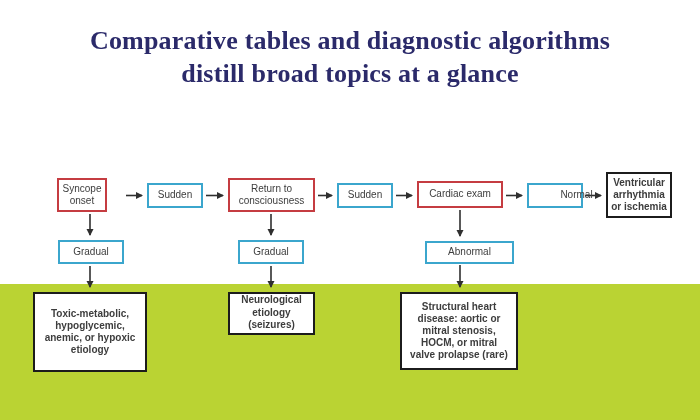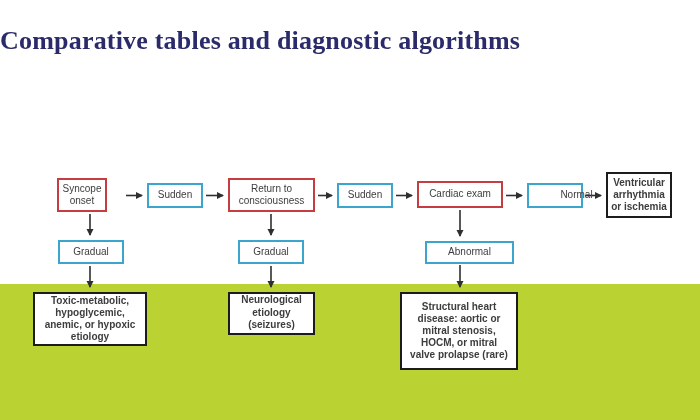--- a/index.html
+++ b/index.html
@@ -15,20 +15,21 @@
     position: absolute;
     left: 0; top: 284px;
     width: 700px; height: 136px;
     background: var(--green-band, #bad333);
   }
   .title {
     position: absolute;
     left: 0; top: 24px;
     width: 700px;
     margin: 0;
+    text-align: center;
     font-family: "Liberation Serif", serif;
     font-weight: 600;
     font-size: 26px;
     line-height: 1.28;
     color: var(--title, #2b2a6a);
     letter-spacing: 0.2px;
   }
   .title span { display: block; }
   .arrows {
     position: absolute;
@@ -61,20 +62,21 @@
 </style>
 </head>
 <body>
 
 <div class="canvas">
 
   <div class="green-band"></div>
 
   <h1 class="title">
     <span>Comparative tables and diagnostic algorithms</span>
+    <span>distill broad topics at a glance</span>
   </h1>
 
   <svg class="arrows" viewBox="0 0 700 420" aria-hidden="true">
     <defs>
       <marker id="ah" markerUnits="userSpaceOnUse" markerWidth="8" markerHeight="8" refX="6" refY="3.5" orient="auto">
         <path class="arrowhead-path" d="M0,0 L7,3.5 L0,7 Z"></path>
       </marker>
     </defs>
 
     <line x1="126" y1="195.5" x2="142" y2="195.5" marker-end="url(#ah)"></line>
@@ -102,21 +104,21 @@
   <div class="node red" style="left:417px; top:181px; width:86px;  height:27px;"><span>Cardiac exam</span></div>
   <div class="node blue" style="left:527px; top:183px; width:56px;  height:25px;padding-left:46px;"><span>Normal</span></div>
   <div class="node black" style="left:606px; top:172px; width:66px;  height:46px;"><span>Ventricular
 arrhythmia
 or ischemia</span></div>
 
   <div class="node blue" style="left:58px;  top:240px; width:66px;  height:24px;"><span>Gradual</span></div>
   <div class="node blue" style="left:238px; top:240px; width:66px;  height:24px;"><span>Gradual</span></div>
   <div class="node blue" style="left:425px; top:241px; width:89px;  height:23px;"><span>Abnormal</span></div>
 
-  <div class="node black" style="left:33px;  top:292px; width:114px; height:54px;"><span>Toxic-metabolic,
+  <div class="node black" style="left:33px;  top:292px; width:114px; height:80px;"><span>Toxic-metabolic,
 hypoglycemic,
 anemic, or hypoxic
 etiology</span></div>
   <div class="node black" style="left:228px; top:292px; width:87px;  height:43px;align-items:flex-end;"><span>Neurological
 etiology
 (seizures)</span></div>
   <div class="node black" style="left:400px; top:292px; width:118px; height:78px;"><span>Structural heart
 disease: aortic or
 mitral stenosis,
 HOCM, or mitral

